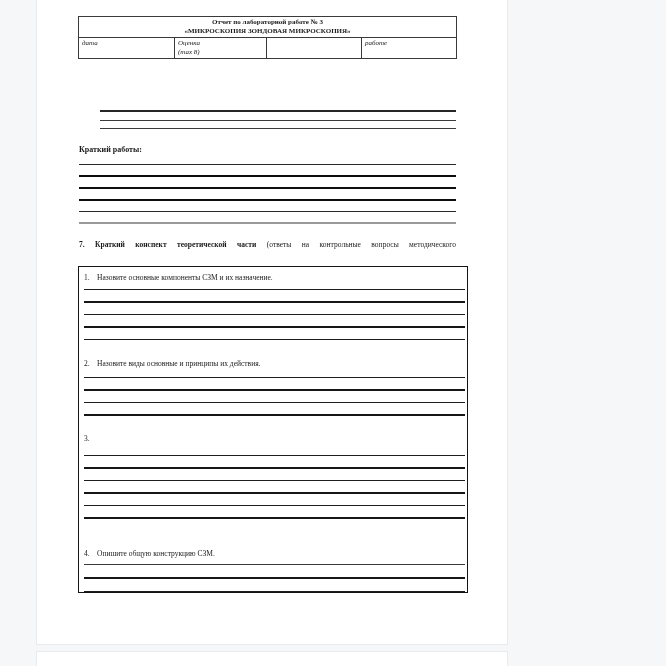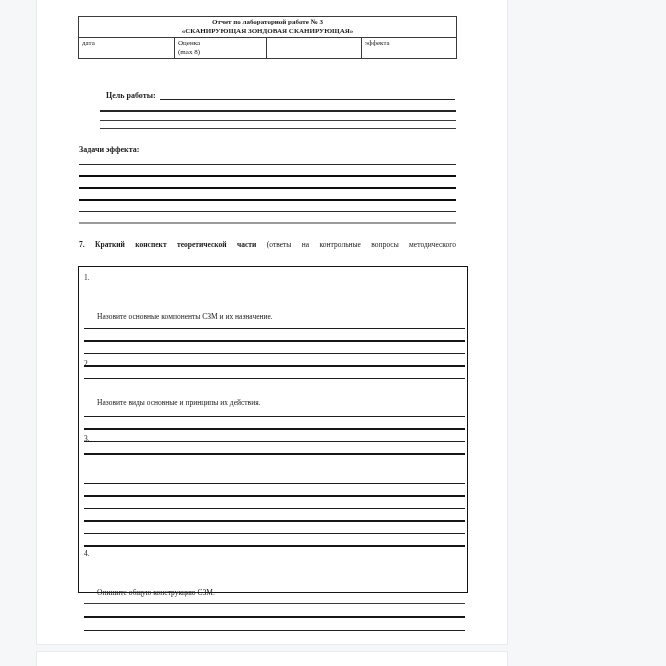--- a/index.html
+++ b/index.html
@@ -26,21 +26,21 @@
     border-collapse:collapse; table-layout:fixed;
   }
   table.hdr td {
     border:1px solid #3a3a3a; vertical-align:top;
     font-size:7px; line-height:9px; padding:1px 3px;
   }
   td.title-cell {
     text-align:center; font-weight:bold;
     font-size:8px; line-height:10px; padding:2px 2px;
   }
-  tr.meta-row td { height:20px; }
+  tr.meta-row td { height:20px;font-style:italic; }
 
   
   .goal-row {
     position:absolute; left:69px; top:91px; width:349px;
     display:flex; font-size:8px; font-weight:bold; line-height:10px;
   }
   .goal-row .fill { flex:1; border-bottom:1px solid #222; margin:0 0 1px 4px; }
   .goal-lines { position:absolute; left:63px; top:110px; width:356px; }
   .goal-lines .bl { height:1px; background:#3a3a3a; margin-top:8px; }
   .goal-lines .bl:nth-child(1) { margin-top:0; height:2px; background:#262626; }
@@ -62,21 +62,21 @@
   .heading .bold { font-weight:bold; }
 
   
   .qbox {
     position:absolute; left:41px; top:266px; width:390px; height:327px;
     border:1.5px solid #141414;
   }
   .q { position:absolute; left:5px; width:381px; font-size:7.5px; line-height:11px; }
   .q .row { display:flex; }
   .q .num { width:13px; flex:none; }
-  .q .txt { width:361px;margin-top:39px; }
+  .q .txt { width:361px; }
   .q .txt .jl { text-align:justify; text-align-last:justify; }
   .q-lines { width:381px; }
   .q-lines .bl { height:1px; background:#1d1d1d; margin-top:11px; }
   .q-lines .bl:nth-child(even) { height:2px; background:#161616; }
   .q1 { top:5px; }  .q1 .q-lines .bl:nth-child(1) { margin-top:6px; }
   .q2 { top:91px; } .q2 .q-lines .bl:nth-child(1) { margin-top:8px; }
   .q3 { top:166px; } .q3 .q-lines .bl:nth-child(1) { margin-top:11px; }
   .q4 { top:281px; } .q4 .q-lines .bl { margin-top:12px; }
   .q4 .q-lines .bl:nth-child(1) { margin-top:5px; background:#3a3a3a; height:1px; }
 </style>
@@ -91,50 +91,46 @@
       <colgroup>
           <col style="width:96px">
           <col style="width:92px">
           <col style="width:95px">
           <col style="width:95px">
         </colgroup>
       <tbody>
           <tr>
         <td class="title-cell" colspan="4">
           <div>Отчет по лабораторной работе № 3</div>
-          <div>«СКАНИРУЮЩАЯ ЗОНДОВАЯ СКАНИРУЮЩАЯ»</div>
+          <div>«МИКРОСКОПИЯ ЗОНДОВАЯ МИКРОСКОПИЯ»</div>
         </td>
       </tr>
       <tr class="meta-row">
         <td>
           <span>дата</span>
         </td>
         <td>
           <div>Оценка</div>
           <div>(max 8)</div>
         </td>
         <td></td>
         <td>
-          <span>эффекта</span>
+          <span>работе</span>
         </td>
       </tr>
     </tbody>
       </table>
 
-    <div class="goal-row">
-      <span>Цель работы:</span>
-      <span class="fill"></span>
-    </div>
     <div class="goal-lines">
         <div class="bl"></div>
         <div class="bl"></div>
         <div class="bl"></div>
       </div>
 
-    <div class="tasks-label">Задачи эффекта:</div>
+    <div class="tasks-label">Краткий работы:</div>
     <div class="tasks-lines">
         <div class="bl"></div>
         <div class="bl"></div>
         <div class="bl"></div>
         <div class="bl"></div>
         <div class="bl"></div>
         <div class="bl"></div>
       </div>
 
     <div class="heading">

